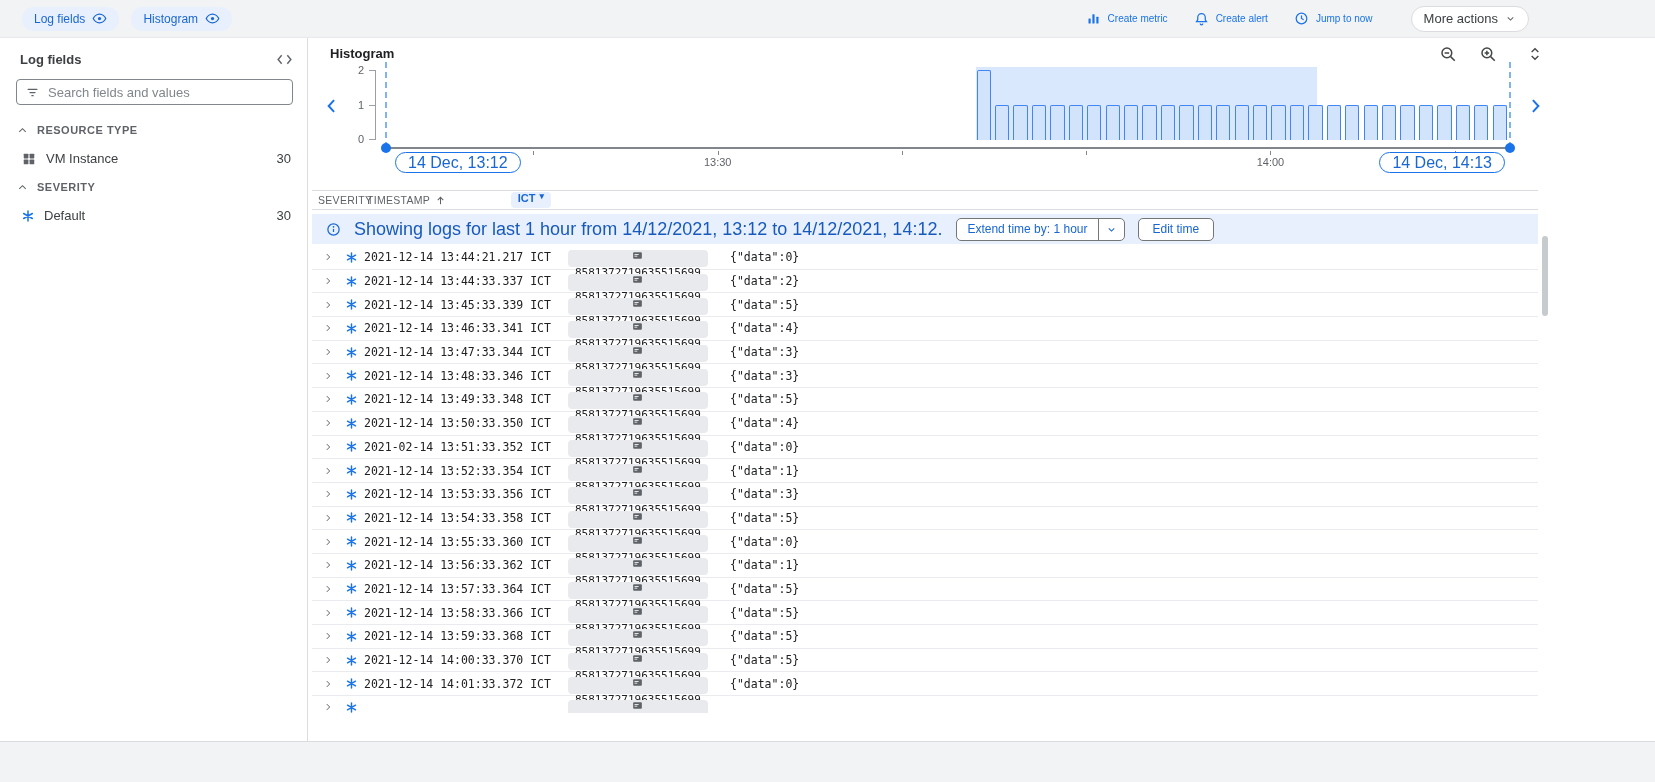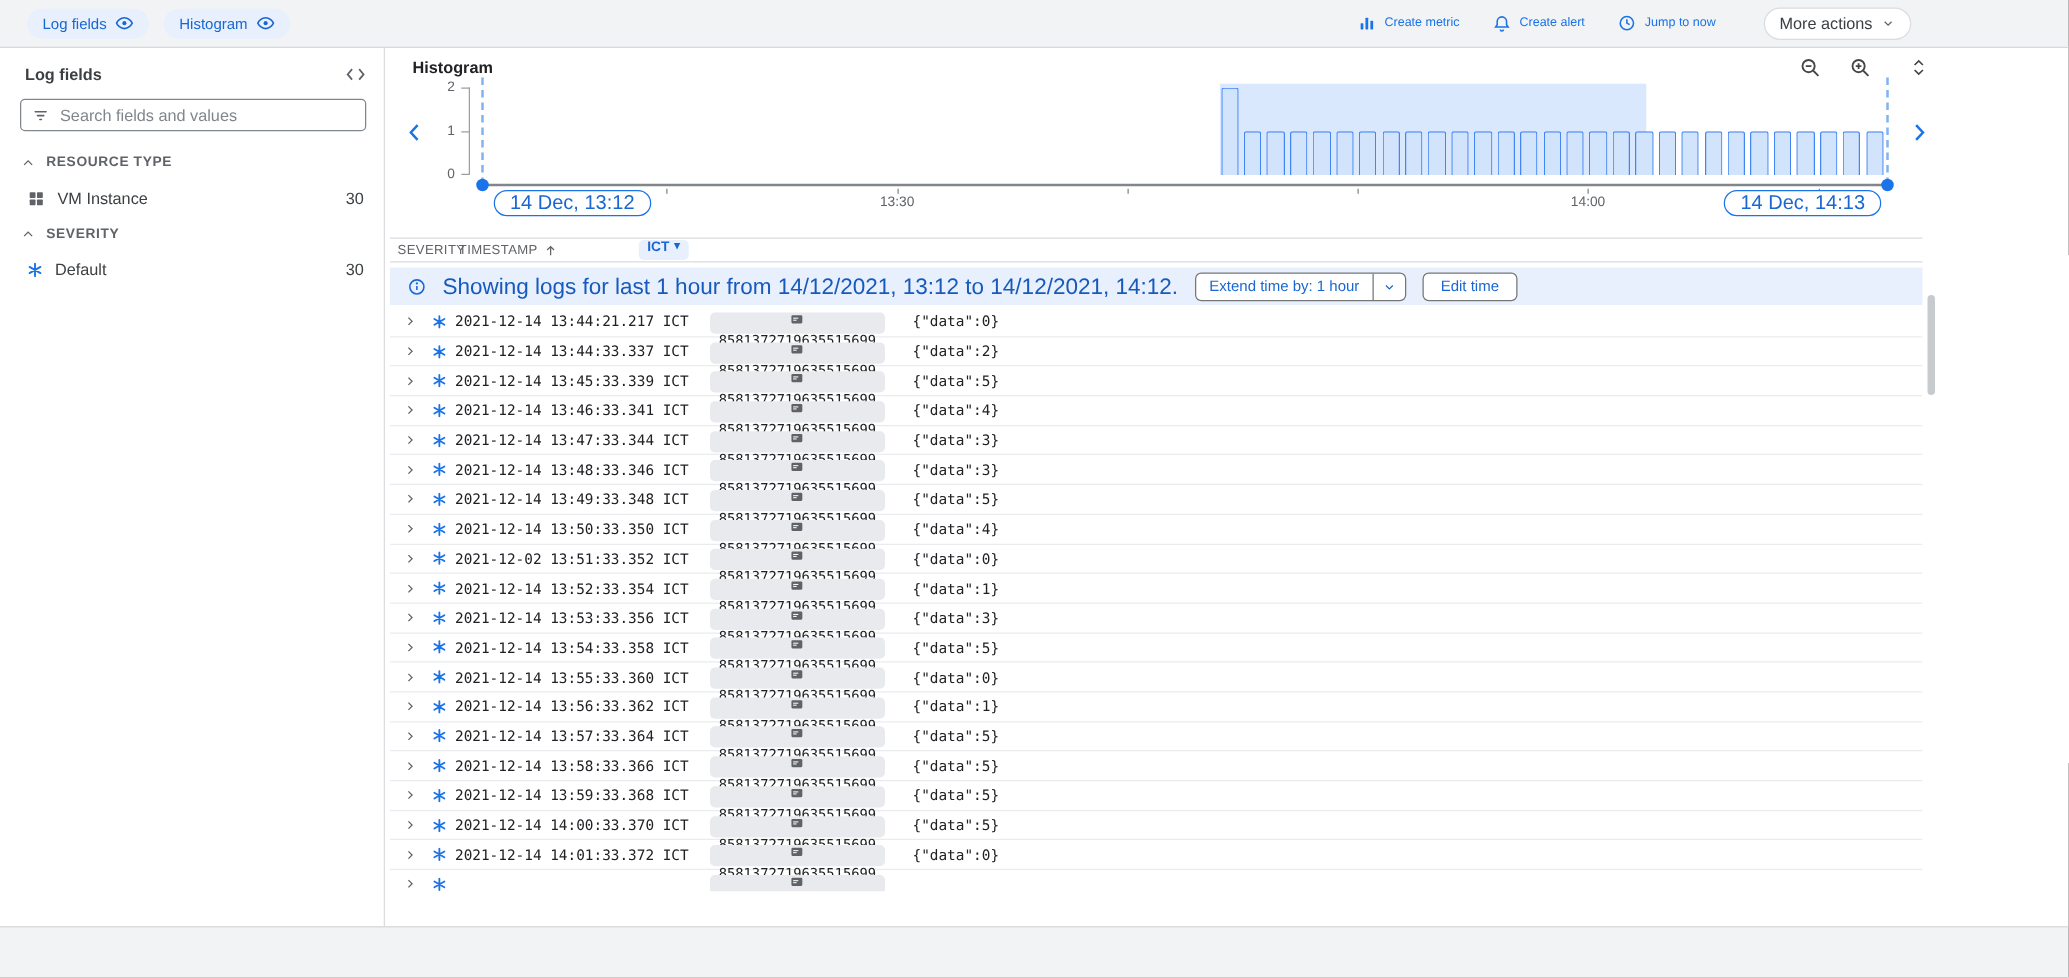--- a/index.html
+++ b/index.html
@@ -592,21 +592,21 @@
     <span class="icn rc" data-interactable="true">
                 <svg width="10" height="10" viewBox="0 0 24 24" fill="none" stroke="#5f6368" stroke-width="2.4">
                   <path d="M9 5l7 7-7 7"></path>
                 </svg>
               </span>
     <span class="icn rs" data-interactable="false">
                 <svg width="11" height="11" viewBox="0 0 24 24">
                   <path d="M12 2v20M3.3 7l17.4 10M20.7 7L3.3 17" stroke="#1a73e8" stroke-width="3.2" stroke-linecap="round" fill="none"></path>
                 </svg>
               </span>
-    <span class="rt mono" data-interactable="false">2021-12-02 13:51:33.352 ICT</span>
+    <span class="rt mono" data-interactable="false">2021-02-14 13:51:33.352 ICT</span>
     <span class="rcell" data-interactable="false">
       <span class="chip-pill" data-interactable="true">
         <span class="icn" data-interactable="false">
                     <svg width="11" height="11" viewBox="0 0 24 24">
                       <rect x="2.5" y="5" width="19" height="14" rx="2" fill="#5f6368"></rect>
                       <rect x="5.5" y="9" width="9" height="1.8" fill="#fff"></rect>
                       <rect x="5.5" y="12.5" width="6" height="1.8" fill="#fff"></rect>
                     </svg>
                   </span>
         <span class="chip-txt mono" data-interactable="false">8581372719635515699</span>

